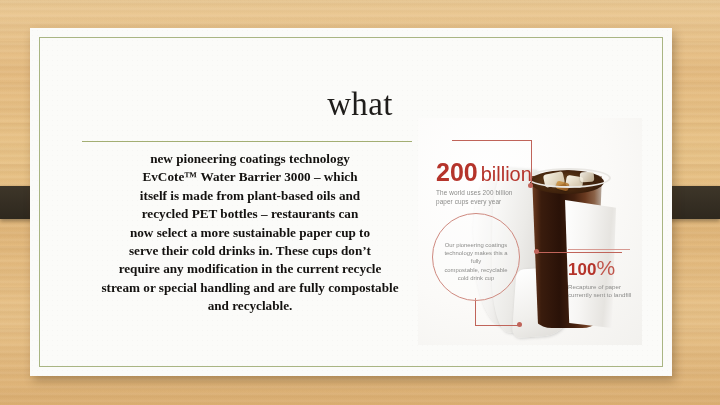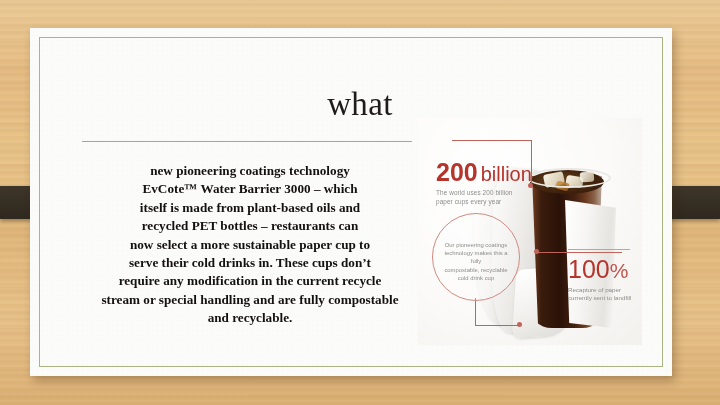--- a/index.html
+++ b/index.html
@@ -114,21 +114,20 @@
     left: 40px;
     top: 122px;
     width: 360px;
     font-family: "Liberation Serif", serif;
     font-size: 13.2px;
     font-weight: bold;
     line-height: 18.4px;
     color: #141210;
     text-align: center;
     white-space: pre-line;
-    margin-top: 12px;
   }
 
   
   #infographic {
     position: absolute;
     left: 388px;
     top: 90px;
     width: 224px;
     height: 227px;
     background:
@@ -182,22 +181,22 @@
 
   
   #stat-100 {
     position: absolute;
     left: 150px;
     top: 139px;
     z-index: 8;
   }
   #stat-100-value {
     font-family: "Liberation Sans", sans-serif;
-    font-size: 25px;
-    font-weight: normal;
+    font-size: 17px;
+    font-weight: bold;
     color: #b5342b;
     line-height: 1;
     display: inline-block;
   }
   #stat-100-unit {
     font-family: "Liberation Sans", sans-serif;
     font-size: 21px;
     font-weight: 400;
     color: #c0564c;
     line-height: 1;

